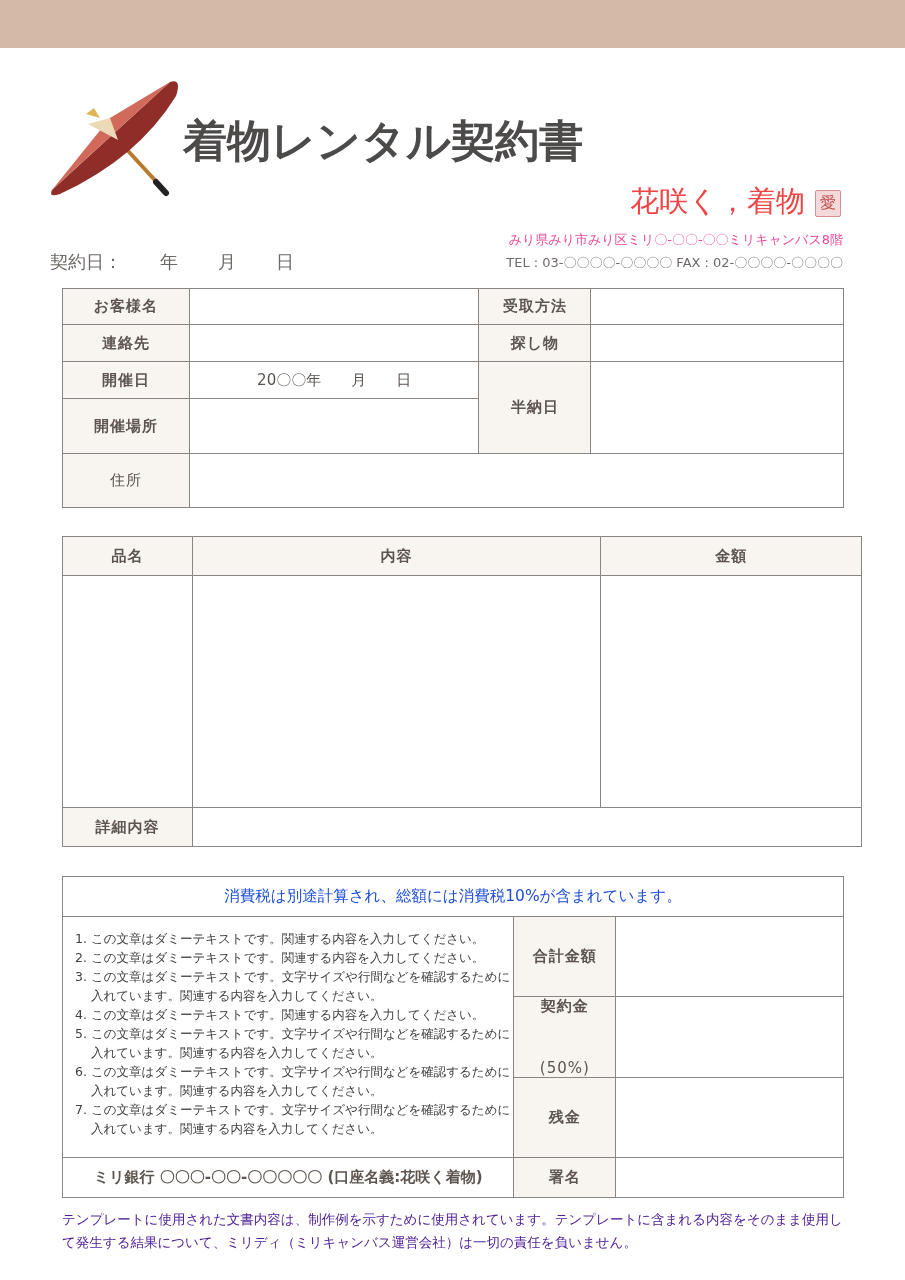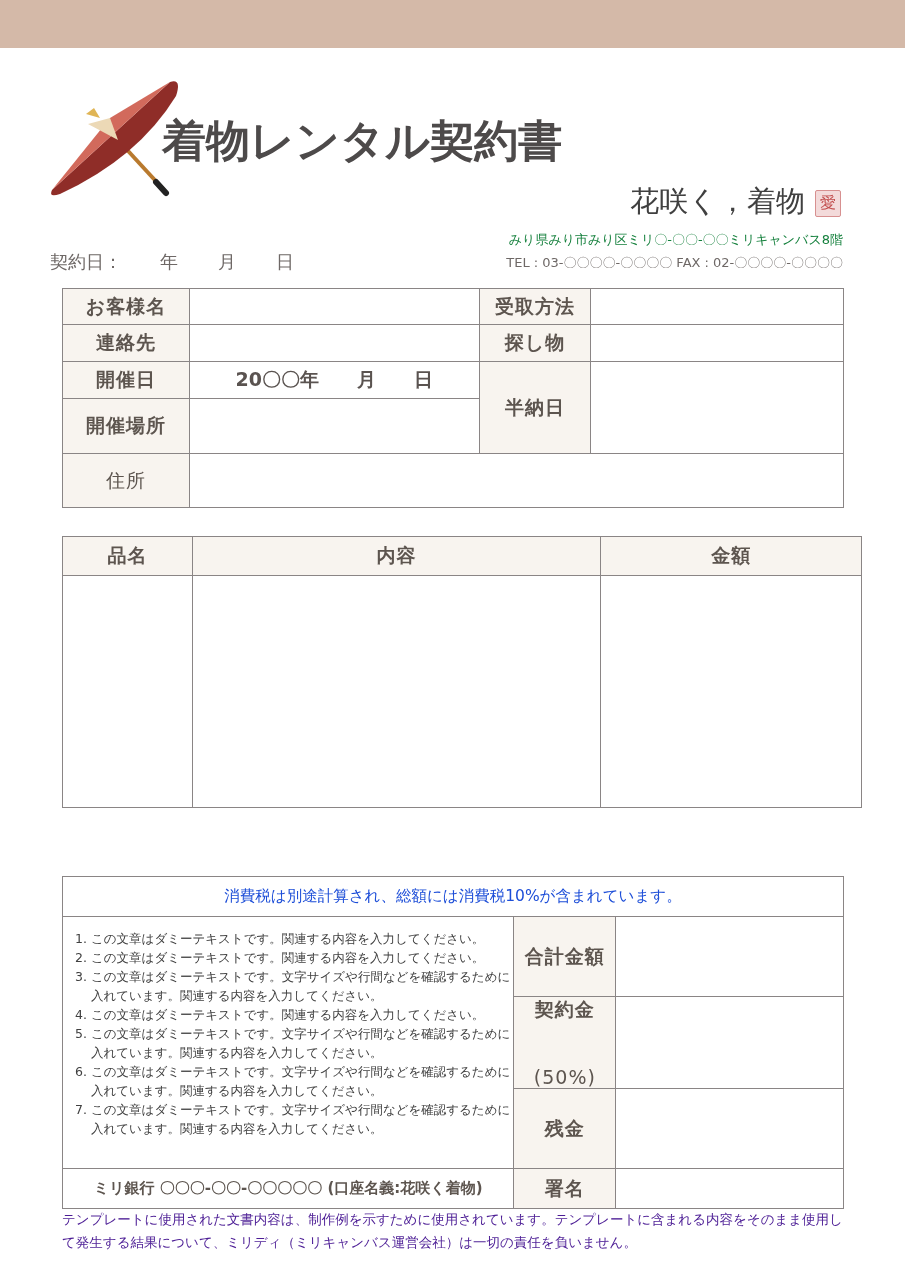--- a/index.html
+++ b/index.html
@@ -2,32 +2,32 @@
 <html><head>
 <meta charset="utf-8">
 <style>
   html, body { margin: 0; padding: 0; }
   body {
     width: 905px; height: 1280px; background: #ffffff; position: relative; overflow: hidden;
     font-family: "DejaVu Sans", "Liberation Sans", sans-serif; color: #5a5350;
   }
   .topbar { position: absolute; left: 0; top: 0; width: 905px; height: 48px; background: #d4b9a8; }
   .umbrella { position: absolute; left: 48px; top: 78px; width: 135px; height: 122px; }
-  .title { position: absolute; left: 162px; top: 112px; font-size: 44px; font-weight: bold; color: #4d4a4a; letter-spacing: 0px; white-space: nowrap; }
-  .brand { position: absolute; right: 100px; top: 182px; font-size: 29px; color: #404040; white-space: nowrap; }
+  .title { position: absolute; left: 183px; top: 112px; font-size: 44px; font-weight: bold; color: #4d4a4a; letter-spacing: 0px; white-space: nowrap; }
+  .brand { position: absolute; right: 100px; top: 182px; font-size: 29px; color: #ef4444; white-space: nowrap; }
   .stamp { position: absolute; left: 815px; top: 190px; width: 24px; height: 25px; background: #f3dada; border: 1px solid #d79090; border-radius: 2px; color: #c14c4c; font-size: 16px; line-height: 24px; text-align: center; }
-  .address { position: absolute; right: 62px; top: 231px; font-size: 13px; color: #15803d; white-space: nowrap; }
+  .address { position: absolute; right: 62px; top: 231px; font-size: 13px; color: #ec4899; white-space: nowrap; }
   .phone { position: absolute; right: 62px; top: 254px; font-size: 13px; color: #6e6866; white-space: nowrap; }
   .contract-date { position: absolute; left: 50px; top: 250px; font-size: 18px; color: #6e6866; white-space: nowrap; }
   .contract-date span { display: inline-block; }
   .cd-label { width: 110px; }
   .cd-unit { width: 58px; }
 
   table { border-collapse: collapse; position: absolute; }
-  td { border: 1.5px solid #8a8585; padding: 0; font-size: 19px; color: #5a5350; text-align: center; vertical-align: middle; }
+  td { border: 1.5px solid #8a8585; padding: 0; font-size: 15px; color: #5a5350; text-align: center; vertical-align: middle; }
   td.lbl { background: #f8f4ef; font-weight: bold; color: #5d554f; letter-spacing: 1px; }
   td.val { background: #ffffff; }
 
   .t1 { left: 62px; top: 288px; width: 782px; }
   .t2 { left: 62px; top: 536px; width: 800px; }
   .t3 { left: 62px; top: 876px; width: 782px; }
 
   .notes { text-align: left; padding: 12px 0 0 14px; vertical-align: top; font-size: 12.5px; color: #404040; line-height: 19px; }
   .notes ol { margin: 0; padding-left: 14px; }
   .notes li { padding-left: 0; }
@@ -74,21 +74,21 @@
     <td class="val"></td>
   </tr>
   <tr style="height:37px">
     <td class="lbl">連絡先</td>
     <td class="val"></td>
     <td class="lbl">探し物</td>
     <td class="val"></td>
   </tr>
   <tr style="height:37px">
     <td class="lbl">開催日</td>
-    <td class="val" style="font-weight:bold;">20〇〇年　　月　　日</td>
+    <td class="val" style="font-weight:normal;">20〇〇年　　月　　日</td>
     <td class="lbl" rowspan="2">半納日</td>
     <td class="val" rowspan="2"></td>
   </tr>
   <tr style="height:55px">
     <td class="lbl">開催場所</td>
     <td class="val"></td>
   </tr>
   <tr style="height:54px">
     <td class="lbl" style="font-weight:normal;">住所</td>
     <td class="val" colspan="3"></td>
@@ -105,20 +105,24 @@
   <tbody>
       <tr style="height:39px">
     <td class="lbl">品名</td>
     <td class="lbl">内容</td>
     <td class="lbl">金額</td>
   </tr>
   <tr style="height:232px">
     <td class="val"></td>
     <td class="val"></td>
     <td class="val"></td>
+  </tr>
+  <tr style="height:39px">
+    <td class="lbl">詳細内容</td>
+    <td class="val" colspan="2"></td>
   </tr>
 </tbody>
   </table>
 
 <table class="t3">
   <colgroup>
       <col style="width:452px">
       <col style="width:102px">
       <col style="width:228px">
     </colgroup>

